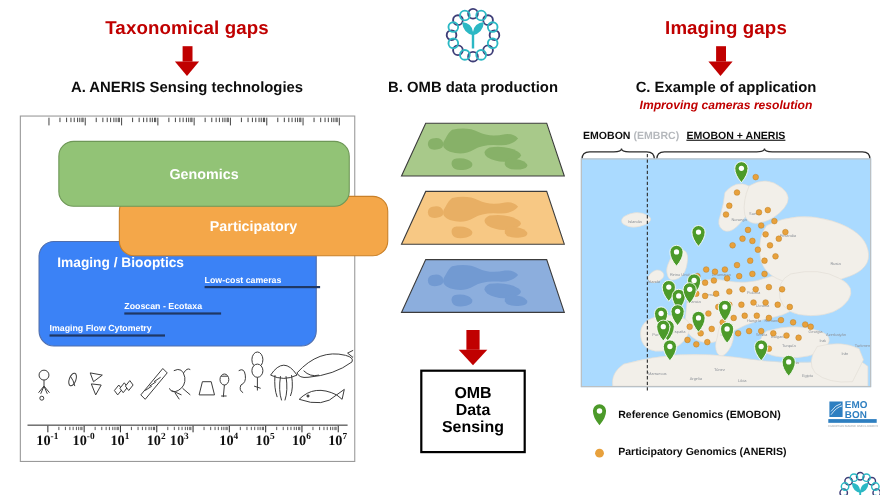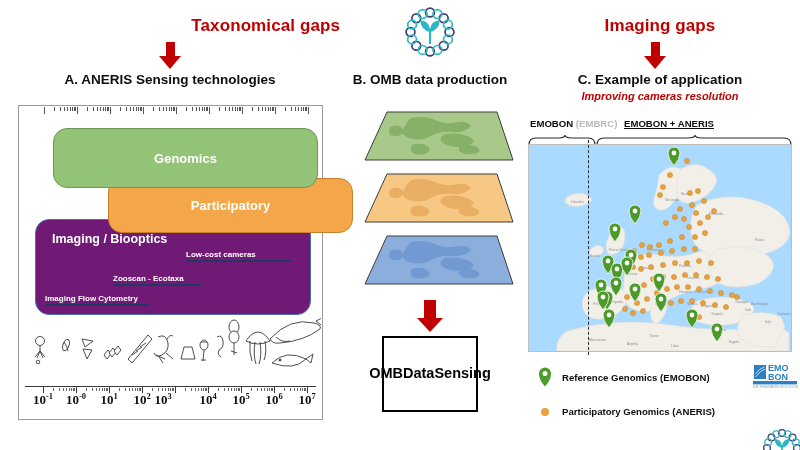--- a/index.html
+++ b/index.html
@@ -52,22 +52,22 @@
     justify-content:center;font-size:13px;
     z-index:3;
   }
   #box-participatory{
     left:89px;top:72px;width:245px;height:55px;
     background:#F4A749;border-color:#c98028;
     justify-content:center;font-size:13px;
     z-index:2;
   }
   #box-imaging{
-    left:16px;top:113px;width:276px;height:96px;
-    background:#701a75;border-color:#4f6ead;
+    left:16px;top:113px;width:253px;height:96px;
+    background:#3b82f6;border-color:#4f6ead;
     z-index:1;display:block;
   }
   #box-imaging .big-label{
     position:absolute;left:16px;top:12px;font-size:12.5px;
     font-weight:bold;color:#fff;
   }
   .sub-item{position:absolute;color:#fff;font-size:8px;}
   .sub-item .st{display:block;white-space:nowrap;}
   .sub-item .bar{display:block;height:2px;background:#1F3864;margin-top:1px;}
 
@@ -98,21 +98,21 @@
   .rtick{position:absolute;top:0;width:1px;background:#555;}
 
   
   #omb-logo{position:absolute;left:50%;transform:translateX(-50%);top:6px;}
   .layer{position:absolute;left:50%;transform:translateX(-50%);}
   #layers-wrap{position:absolute;left:0;top:110px;width:180px;height:180px;}
   #omb-arrow{position:absolute;left:50%;transform:translateX(-50%);top:300px;}
   #omb-box{
     position:absolute;left:50%;transform:translateX(-50%);top:336px;
     width:92px;height:72px;border:2px solid #000;background:#fff;
-    display:flex;flex-direction:row;align-items:center;justify-content:center;
+    display:flex;flex-direction:column;align-items:center;justify-content:center;
     font-weight:bold;font-size:14.5px;line-height:1.08;color:#000;
   }
 
   
   #bracket-labels{position:absolute;top:118px;left:0;width:280px;height:16px;}
   .brk-label{position:absolute;font-size:9.6px;font-weight:bold;color:#0d0d0d;white-space:nowrap;}
   .brk-label .muted{color:#b6b9bd;font-weight:bold;}
   #brackets{position:absolute;top:134px;left:0;width:280px;height:12px;}
   #map-box{
     position:absolute;left:8px;top:144px;width:264px;height:208px;
@@ -127,21 +127,21 @@
   .legend-row{position:absolute;left:0;width:250px;height:30px;display:flex;align-items:center;}
   .legend-txt{font-size:9.6px;font-weight:bold;color:#0d0d0d;margin-left:10px;white-space:nowrap;}
   #emobon-logo{position:absolute;right:-10px;top:0px;}
   #aneris-logo{position:absolute;right:-14px;top:32px;}
 </style>
 </head>
 <body>
 
 <div class="panel" id="panel-a">
 
-  <div class="gap-title" style="top:16px;text-align:right;">Taxonomical gaps</div>
+  <div class="gap-title" style="top:16px;">Taxonomical gaps</div>
 
   <div style="position:absolute;left:170px;top:42px;transform:translateX(-50%);">
     <div class="arrow-shaft" style="width:9px;height:14px;margin:0 auto;"></div>
     <div class="arrow-head" style="margin:0 auto;"></div>
   </div>
 
   <div class="panel-title" style="top:72px;">A. ANERIS Sensing technologies</div>
 
   <div id="chart-frame">
 

